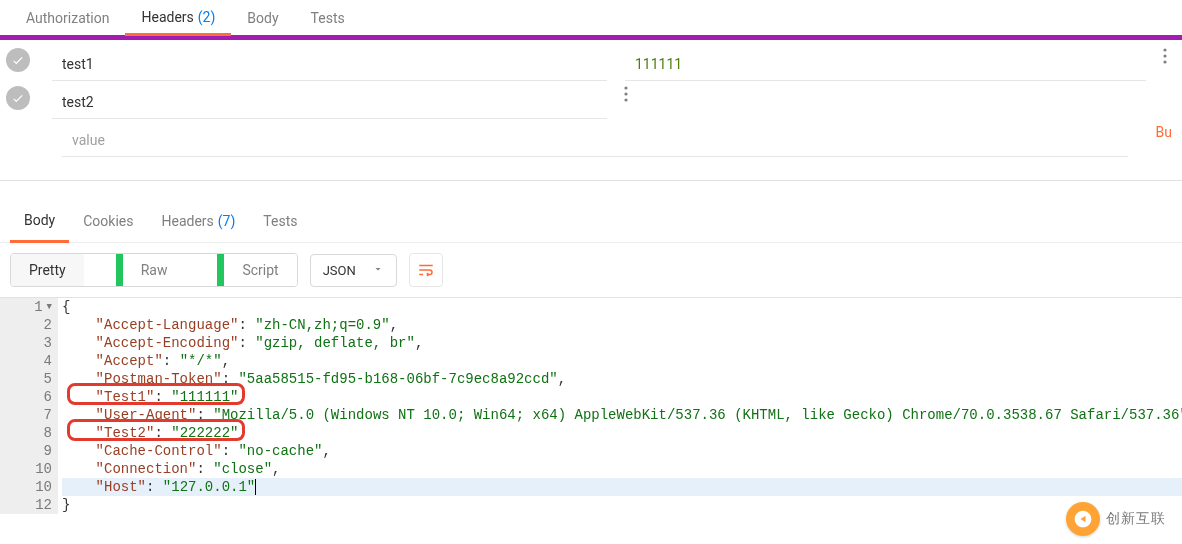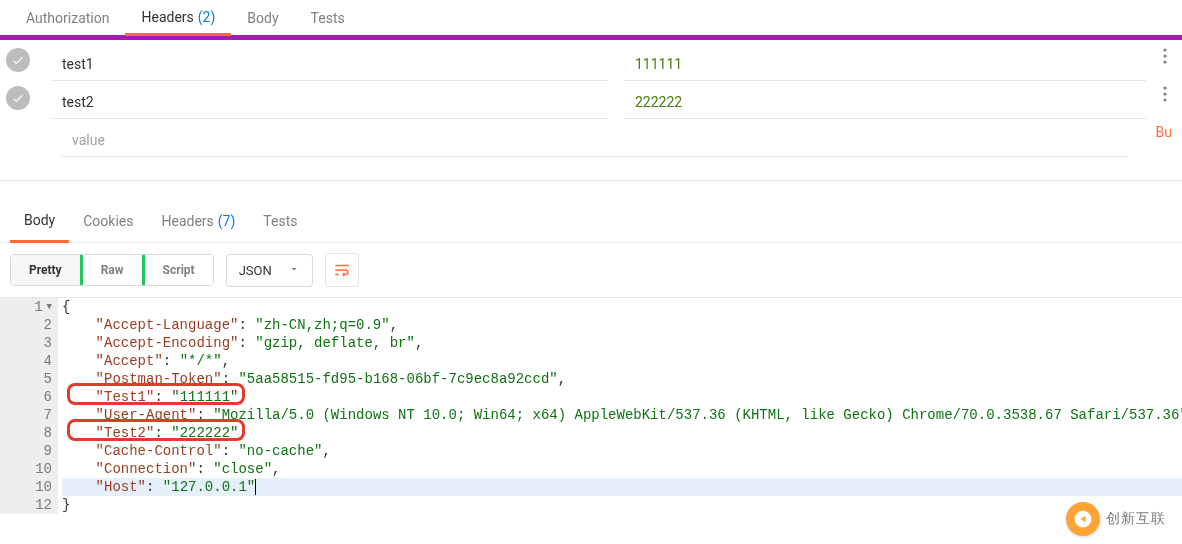--- a/index.html
+++ b/index.html
@@ -135,25 +135,24 @@
     display: flex;
     border: 1px solid #d8d8d8;
     border-radius: 4px;
     overflow: hidden;
     background:#fff;
   }
   .seg-btn {
     padding: 8px 18px;
     color: #808080;
     cursor: pointer;
-    font-size: 12px;
+    font-size: 14px;
     background: #fff;
-    font-weight: bold;
-  }
-  .seg-btn + .seg-btn { border-left: 3px solid #22c55e; }
+  }
+  .seg-btn + .seg-btn { border-left: 7px solid #22c55e; margin-left: 32px; }
   .seg-btn.active {
     color: #333;
     background: #f7f7f7;
   }
   .select-box {
     display: flex;
     align-items: center;
     border: 1px solid #d8d8d8;
     border-radius: 4px;
     padding: 8px 12px;
@@ -269,21 +268,20 @@
         </svg>
     </div>
   </div>
   <div class="kv-row">
     <div class="kv-check">
       <svg viewBox="0 0 24 24">
           <path d="M9 16.2l-3.5-3.5L4 14.2 9 19.2 20 8.2l-1.5-1.5z"></path>
         </svg>
     </div>
     <div class="kv-key-col">test2</div>
-    <div class="kv-val-col">222222</div>
     <div class="kv-handle">
       <svg viewBox="0 0 4 16">
           <circle cx="2" cy="2" r="1.6"></circle>
           <circle cx="2" cy="8" r="1.6"></circle>
           <circle cx="2" cy="14" r="1.6"></circle>
         </svg>
     </div>
   </div>
   <div class="kv-row kv-placeholder-row">
     <div class="kv-check">

